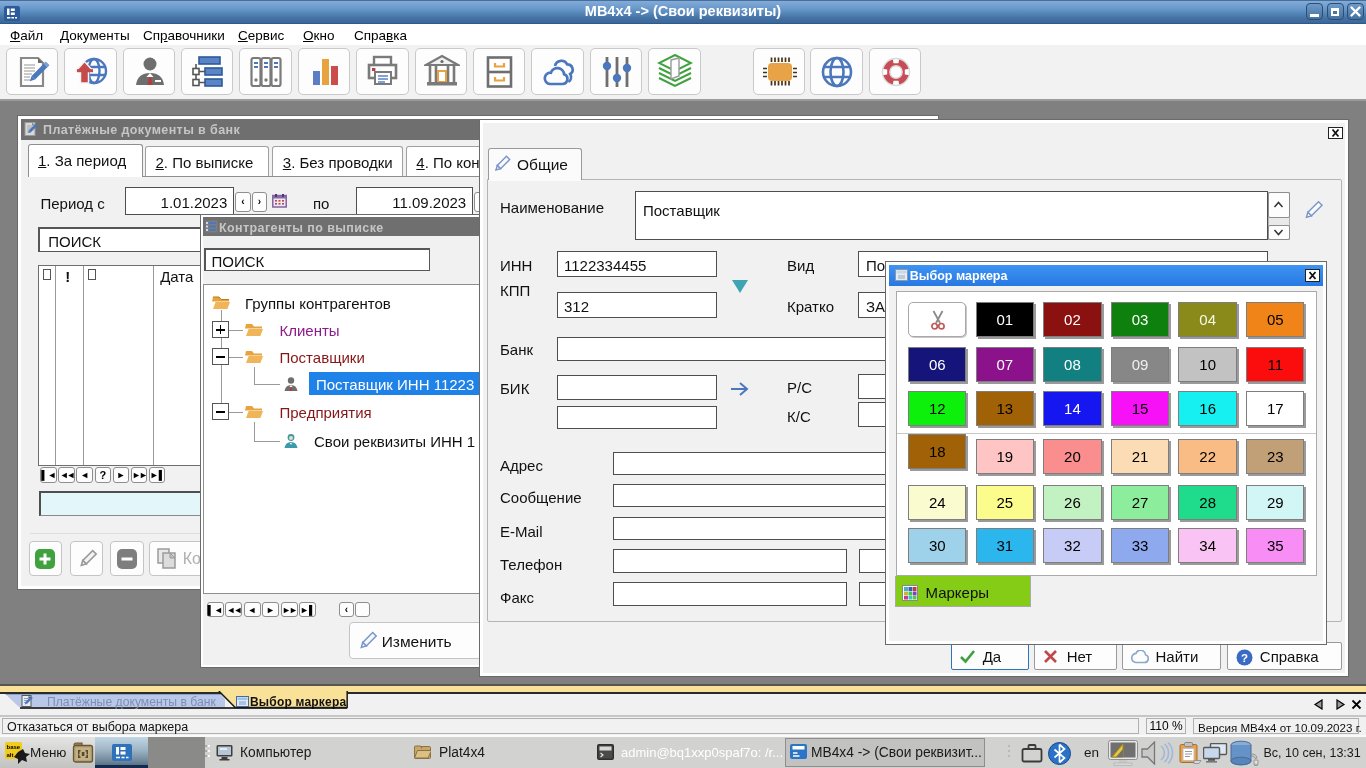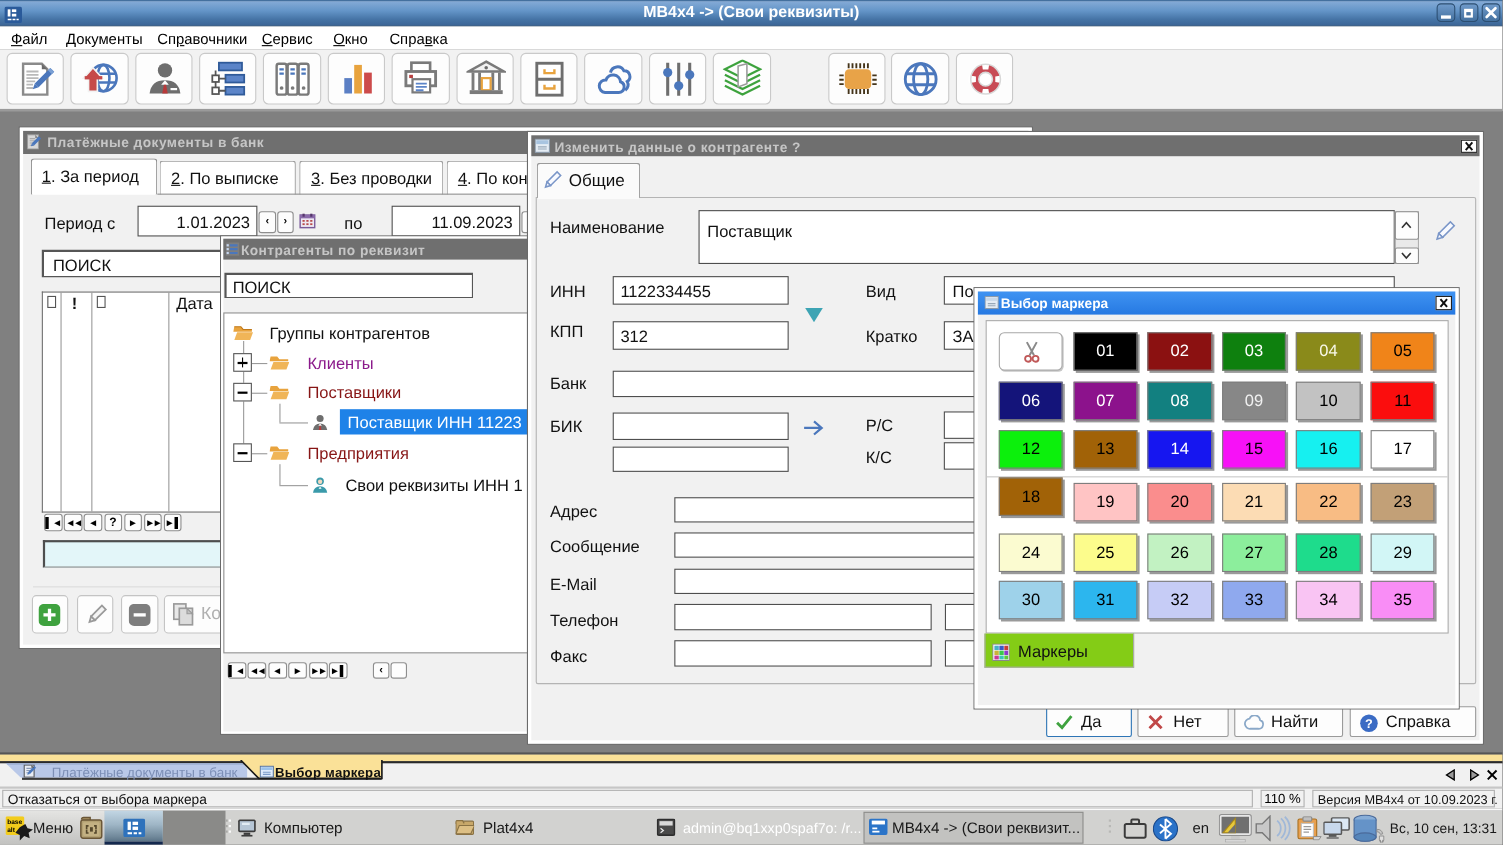--- a/index.html
+++ b/index.html
@@ -135,21 +135,21 @@
         <rect x="0.5" y="0.5" width="12" height="12" fill="#7e7e7e"></rect>
         <g stroke="#4b77bc" stroke-width="2">
           <path d="M4 3h7M4 6.5h7M4 10h7"></path>
         </g>
         <g fill="#c8d8f0">
           <rect x="1" y="2" width="2" height="2"></rect>
           <rect x="1" y="5.5" width="2" height="2"></rect>
           <rect x="1" y="9" width="2" height="2"></rect>
         </g>
       </svg>
-  <span style="position:absolute;left:16px;top:3.5px">Контрагенты по реквизит</span>
+  <span style="position:absolute;left:16px;top:3.5px">Контрагенты по выписке</span>
  </div>
  <div class="a" style="left:0.5px;top:30.5px;width:226px;height:23px;background:#fff;border:2px solid #565656;border-bottom-width:1px;border-right-width:1px">
       <div class="lbl" style="left:6px;top:4px">ПОИСК</div>
     </div>
 
  <div class="a" style="left:0;top:67px;width:335px;height:310px;background:#fff;border:1px solid #8e8e8e"></div>
 
  <div class="a" style="left:17.5px;top:93px;width:1px;height:101.5px;background:#9a9a9a"></div>
  <div class="a" style="left:26px;top:112.5px;width:14px;height:1px;background:#9a9a9a"></div>
  <div class="a" style="left:26px;top:139.5px;width:14px;height:1px;background:#9a9a9a"></div>
@@ -211,33 +211,32 @@
 
  <div class="navb" style="left:3.5px;top:384.8px;width:17px;height:15.5px;font-size:9px;line-height:14px">▌◄</div>
  <div class="navb" style="left:22px;top:384.8px;width:17px;height:15.5px;font-size:9px;line-height:14px;letter-spacing:-2px">◄◄</div>
  <div class="navb" style="left:40.5px;top:384.8px;width:17px;height:15.5px;font-size:9px;line-height:14px">◄</div>
  <div class="navb" style="left:59px;top:384.8px;width:17px;height:15.5px;font-size:9px;line-height:14px">►</div>
  <div class="navb" style="left:77.5px;top:384.8px;width:17px;height:15.5px;font-size:9px;line-height:14px;letter-spacing:-2px">►►</div>
  <div class="navb" style="left:96px;top:384.8px;width:17px;height:15.5px;font-size:9px;line-height:14px">►▌</div>
  <div class="navb" style="left:136px;top:384.8px;width:15px;height:15.5px;font-size:10px;line-height:14px">‹</div>
  <div class="navb" style="left:152px;top:384.8px;width:15px;height:15.5px"></div>
 
+ <div class="a" style="left:145.7px;top:405px;width:179px;height:36.5px;background:#fdfdfd;border:1px solid #c4c4c4;border-radius:4px">
+   <svg style="position:absolute;left:7px;top:7px" width="21" height="21" viewBox="0 0 21 21">
+        <g transform="rotate(45 10 11)" fill="none" stroke="#7a96c8" stroke-width="1.5">
+          <rect x="8" y="1" width="5" height="14" fill="#f4f8ff"></rect>
+          <path d="M8 15 l2.5 4.5 l2.5 -4.5 z" fill="#f4f8ff"></path>
+        </g>
+      </svg>
+   <span class="lbl" style="left:32px;top:10.5px;font-size:15.5px">Изменить</span>
+ </div>
 </div>
 
 <div class="win" style="z-index:3;left:480px;top:119.5px;width:868px;height:556.5px">
- <div class="tbar" style="height:19.5px">
-  <svg style="position:absolute;left:2.5px;top:3px" width="14" height="13" viewBox="0 0 14 13">
-        <rect x="0.5" y="0.5" width="13" height="12" fill="#e4ecf4" stroke="#8a9aaa"></rect>
-        <rect x="1.5" y="1.5" width="11" height="3.5" fill="#a8c4e0"></rect>
-        <g stroke="#98a8b8" stroke-width="1">
-          <path d="M3 7.5h8M3 9.5h8"></path>
-        </g>
-      </svg>
-  <span style="position:absolute;left:21px;top:4px">Изменить данные о контрагенте ?</span>
- </div>
  <div class="a" style="left:844.8px;top:4.9px;width:15px;height:12px;background:#fff;border:1px solid #222">
       <svg width="13" height="10" viewBox="0 0 13 10">
         <path d="M3.5 1.5 L9.5 8.5 M9.5 1.5 L3.5 8.5" stroke="#111" stroke-width="1.8"></path>
       </svg>
     </div>
 
  <div class="tabx" style="left:5.3px;top:25.5px;width:94px;height:32px;border-color:#9a9a9a;background:#fbfbfb;z-index:3"></div>
  <svg class="a" style="left:9px;top:31px;z-index:4" width="20" height="20" viewBox="0 0 20 20">
       <g transform="rotate(45 9.5 10)" fill="none" stroke="#7a96c8" stroke-width="1.4">
         <rect x="7.5" y="1" width="4.6" height="13" fill="#f8faff"></rect>
@@ -273,21 +272,21 @@
  <div class="inp" style="left:74px;top:128.5px;width:159.5px;height:26px">
       <div class="lbl" style="left:6px;top:6px">1122334455</div>
     </div>
  <div class="lbl" style="left:304px;top:135.5px">Вид</div>
  <div class="inp" style="left:375px;top:128.5px;width:410px;height:26px">
       <div class="lbl" style="left:7px;top:6px">Поставщик</div>
     </div>
  <svg class="a" style="left:248px;top:156.5px" width="18" height="15" viewBox="0 0 18 15">
       <path d="M1 1 h16 l-8 13 z" fill="#3da4b4"></path>
     </svg>
- <div class="lbl" style="left:17px;top:171px">КПП</div>
+ <div class="lbl" style="left:17px;top:160px">КПП</div>
  <div class="inp" style="left:74px;top:169.5px;width:159.5px;height:25.5px">
       <div class="lbl" style="left:6px;top:6px">312</div>
     </div>
  <div class="lbl" style="left:304px;top:176.5px">Кратко</div>
  <div class="inp" style="left:375px;top:169.5px;width:410px;height:25.5px">
       <div class="lbl" style="left:7px;top:6px">ЗАО Поставщик</div>
     </div>
  <div class="lbl" style="left:17px;top:219px">Банк</div>
  <div class="inp" style="left:74px;top:214.5px;width:711px;height:24px"></div>
  <div class="lbl" style="left:17px;top:258px">БИК</div>

